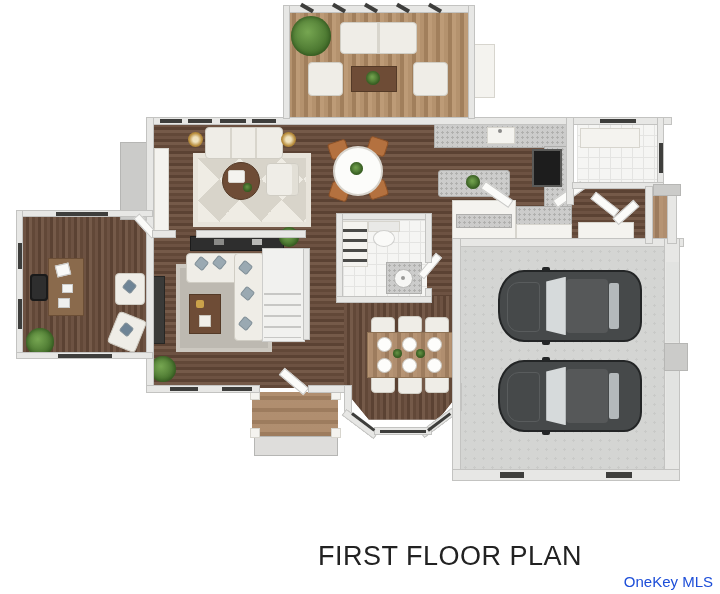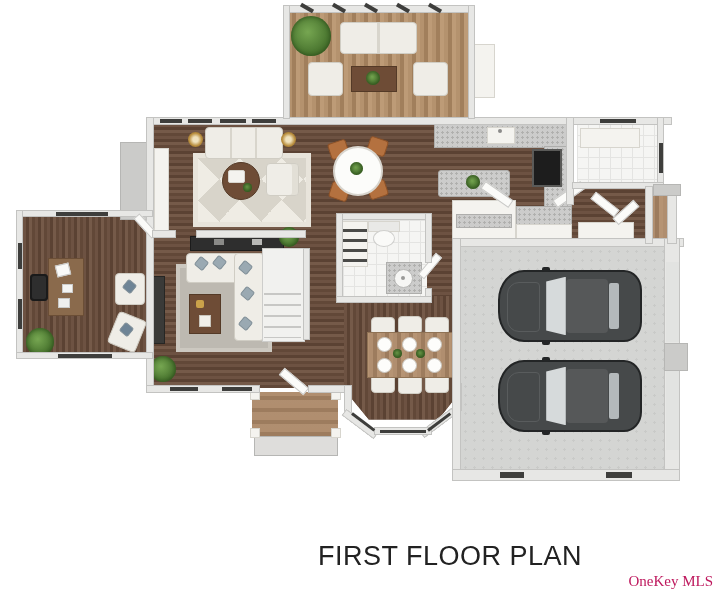--- a/index.html
+++ b/index.html
@@ -36,21 +36,21 @@
   .car .windshield{position:absolute;left:33%;top:7%;width:14%;height:86%;background:#d6dadb;clip-path:polygon(0 8%,100% 0,100% 100%,0 92%);}
   .car .roof{position:absolute;left:47%;top:10%;width:30%;height:80%;background:#565859;border-radius:4px;}
   .car .rearglass{position:absolute;left:78%;top:16%;width:7%;height:68%;background:#b4b9bb;border-radius:2px;}
   .car .mirror-top{position:absolute;left:30%;top:-5px;width:8px;height:5px;background:#232526;border-radius:2px;}
   .car .mirror-bottom{position:absolute;left:30%;bottom:-5px;width:8px;height:5px;background:#232526;border-radius:2px;}
   .car .hood{position:absolute;left:5%;top:14%;width:22%;height:72%;border:1px solid #595c5d;border-radius:12px 4px 4px 12px;}
   
   .caption{position:absolute;left:0;top:541px;width:860px;color:#222222;font-size:27px;letter-spacing:0.5px;
            font-family:"Liberation Sans",sans-serif;}
   .caption-inner{position:absolute;left:318px;top:0;}
-  .watermark{position:absolute;right:7px;bottom:4px;color:#be185d;font-size:15px;font-family:Liberation Serif, serif;}
+  .watermark{position:absolute;right:7px;bottom:4px;color:#1d4ed8;font-size:15px;font-family:Liberation Sans, sans-serif;}
 </style>
 </head>
 <body>
 
 <div class="stage">
 
   <div class="abs wood-v-light" style="left:288px;top:11px;width:182px;height:107px"></div>
   <div class="abs wood-h-dark" style="left:152px;top:124px;width:420px;height:118px"></div>
   <div class="abs wood-h-dark" style="left:152px;top:232px;width:308px;height:156px"></div>
   <div class="abs wood-v-dark" style="left:344px;top:296px;width:118px;height:126px;clip-path:polygon(0 0,100% 0,100% 74%,80% 98%,21% 98%,0 74%)"></div>

